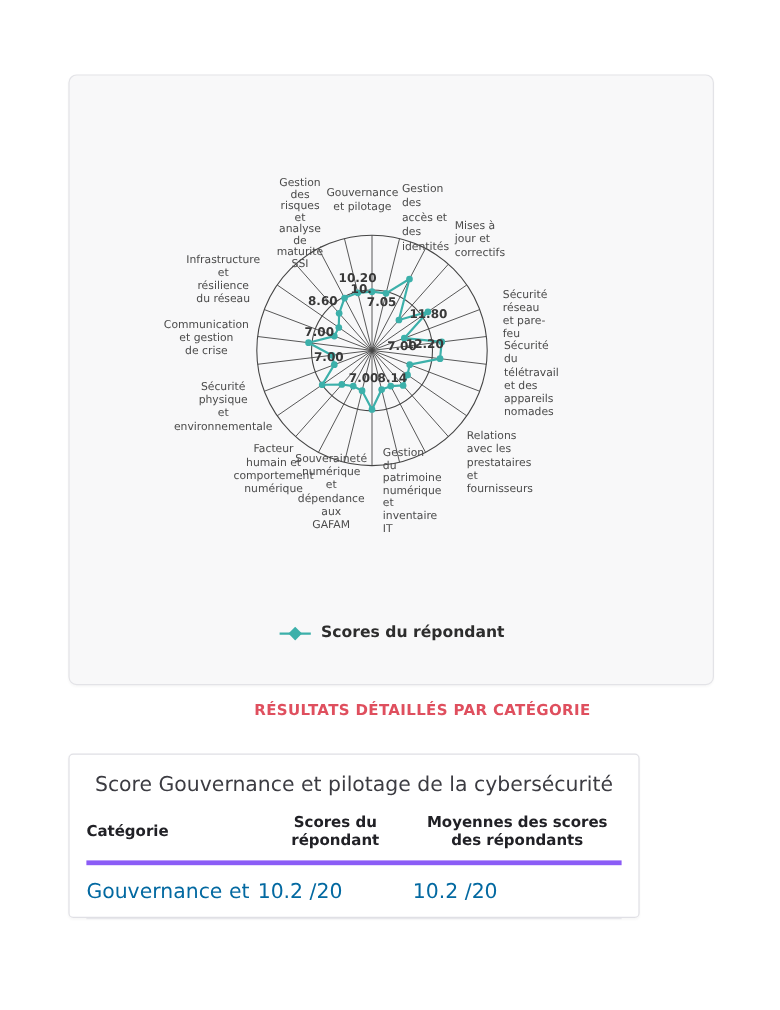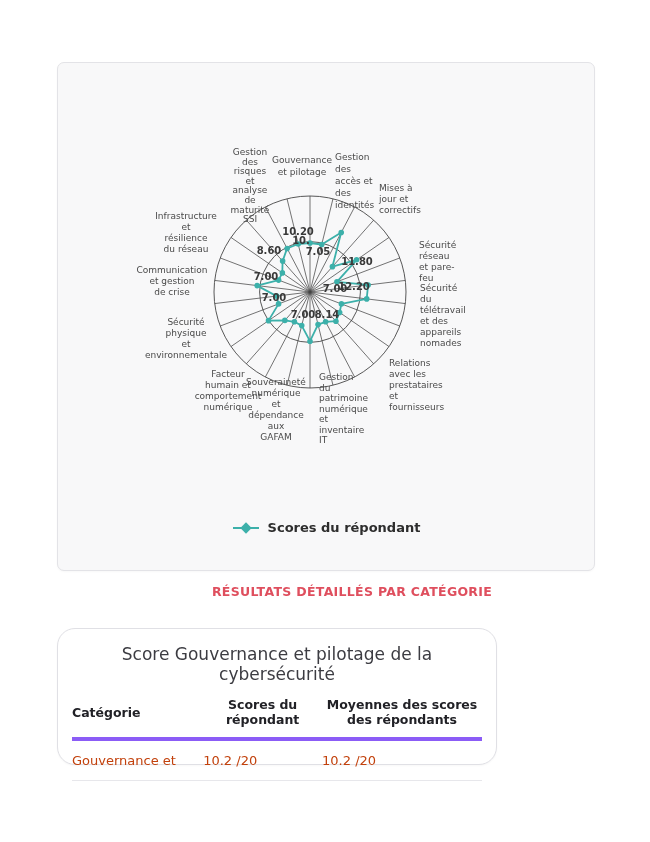--- a/index.html
+++ b/index.html
@@ -12,33 +12,33 @@
   .chart-card svg{display:block;}
   .legend{position:absolute;left:0;top:457px;width:100%;display:flex;justify-content:center;
     align-items:center;gap:8px;}
   .legend-label{font-size:13px;font-weight:600;color:#2d2d2d;}
 
   
   .results-heading{position:absolute;left:0;top:584px;width:100%;text-align:center;
     font-size:12.5px;font-weight:bold;color:#df4f5e;letter-spacing:.3px;margin-left:27px;}
 
   
-  .table-card{position:absolute;left:57px;top:628px;width:440px;height:137px;
-    background:#ffffff;border:1px solid #e0e0e5;border-radius:18px;box-shadow:0 1px 2px rgba(0,0,0,.03);
+  .table-card{position:absolute;left:57px;top:628px;width:476px;height:137px;
+    background:#ffffff;border:1px solid #e0e0e5;border-radius:4px;box-shadow:0 1px 2px rgba(0,0,0,.03);
     box-sizing:border-box;padding:0 14px;}
   .table-title{margin-top:15px;text-align:center;font-size:17px;color:#3c3c42;}
   .thead{display:grid;grid-template-columns:32% 29% 39%;align-items:center;
     padding:13px 0 10px 0;border-bottom:4px solid #8b5cf6;}
   .th{font-size:12.5px;font-weight:bold;color:#212126;}
   .th.c{text-align:center;}
   .th .wrap1{max-width:105px;margin:0 auto;}
   .th .wrap2{max-width:195px;margin:0 auto;}
   .trow{display:grid;grid-template-columns:32% 29% 39%;align-items:center;
     padding:12px 0;border-bottom:1px solid #e7e7eb;}
-  .td{font-size:13px;color:#c2410c;}
+  .td{font-size:17px;color:#0369a1;}
   .td.c{}
 </style>
 </head>
 <body>
 
 <div class="page">
 
   <div class="chart-card">
     <svg width="536" height="450" viewBox="0 0 536 450">
         <circle cx="252" cy="229" r="50.400000000000006" fill="none" stroke="#454545" stroke-width="0.9"></circle>

